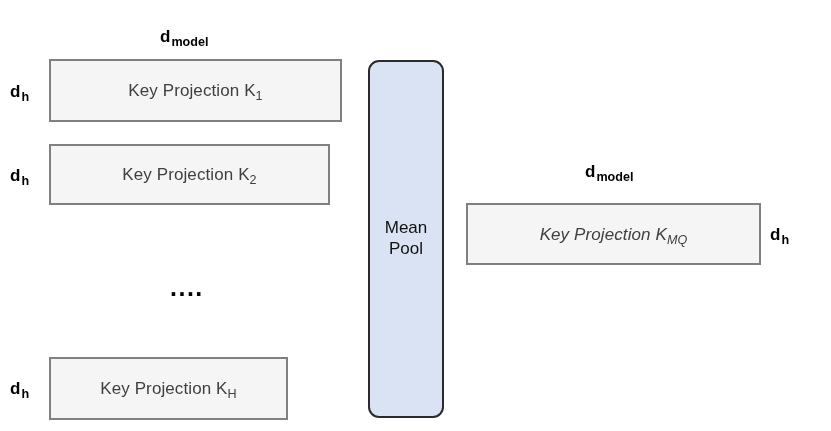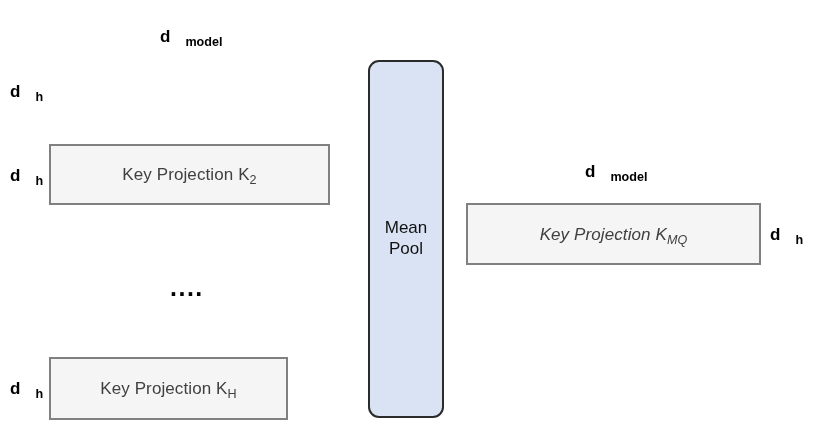--- a/index.html
+++ b/index.html
@@ -64,21 +64,21 @@
     color: #000000;
     white-space: nowrap;
     line-height: 1;
   }
   .dim sub {
     font-size: 0.74em;
     font-weight: bold;
     vertical-align: baseline;
     position: relative;
     top: 4px;
-    left: 15px;
+    left: 1px;
     text-align: center;
   }
 
   
   .dots {
     position: absolute;
     font-size: 25px;
     font-weight: bold;
     color: #000000;
     letter-spacing: 1.5px;
@@ -98,20 +98,23 @@
 <body>
 
 <div id="canvas">
 
   <div class="dim" style="left:160px; top:28px;">
     <span>d</span><sub>model</sub>
   </div>
 
   <div class="dim" style="left:10px; top:83px;">
     <span>d</span><sub>h</sub>
+  </div>
+  <div class="node proj-box" style="left:49px; top:59px; width:293px; height:63px;">
+    <span class="lbl"><span>Key Projection K</span><span class="sub">1</span></span>
   </div>
 
   <div class="dim" style="left:10px; top:167px;">
     <span>d</span><sub>h</sub>
   </div>
   <div class="node proj-box" style="left:49px; top:144px; width:281px; height:61px;">
     <span class="lbl"><span>Key Projection K</span><span class="sub">2</span></span>
   </div>
 
   <div class="dots" style="left:170px; top:275px;">....</div>

